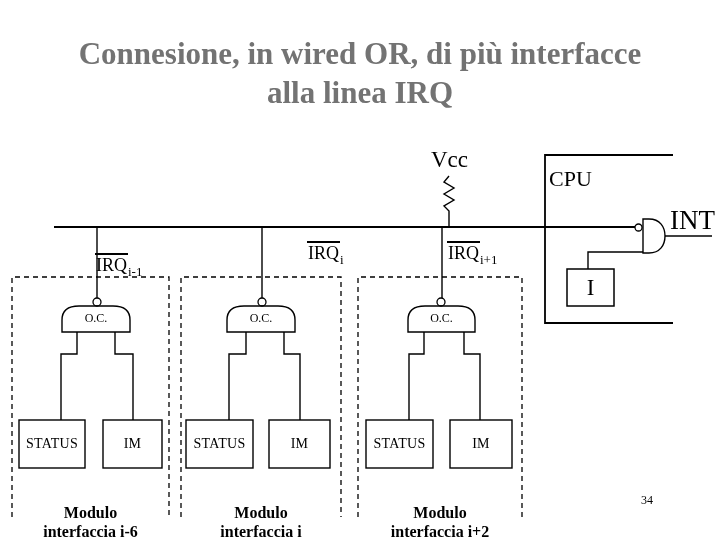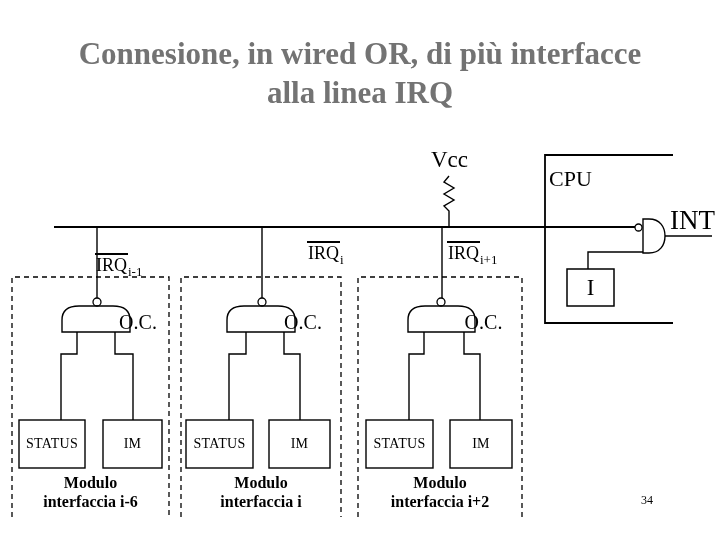--- a/index.html
+++ b/index.html
@@ -11,24 +11,24 @@
   .abs{position:absolute;}
   .slide-title{
     left:0;top:34px;width:720px;text-align:center;
     font-size:31px;font-weight:bold;line-height:39px;
   }
   .lbl{font-size:22px;line-height:1;white-space:nowrap;}
   .irq-label{font-size:18px;line-height:1;white-space:nowrap;}
   .irq-base{display:inline-block;border-top:2px solid #000;padding:1px 1px 0 1px;}
   .irq-sub{font-size:13px;vertical-align:-5px;}
   .center-box{display:flex;align-items:center;justify-content:center;text-align:center;}
-  .oc-label{font-size:20px;padding-left:42px;}
+  .oc-label{font-size:12px;}
   .reg-label{font-size:23px;}
   .small-box-label{font-size:14px;letter-spacing:.3px;}
-  .caption{text-align:center;font-weight:bold;font-size:16px;line-height:19px;}
+  .caption{text-align:center;font-weight:bold;font-size:16px;line-height:19px;margin-top:30px;}
   .page-num{font-size:12px;}
 </style>
 </head>
 <body>
 
 <div id="slide">
 
   <svg id="diagram-svg" width="720" height="540" viewBox="0 0 720 540" fill="none" stroke="#000">
 
     <line x1="54" y1="227" x2="635" y2="227" stroke-width="1.8"></line>

